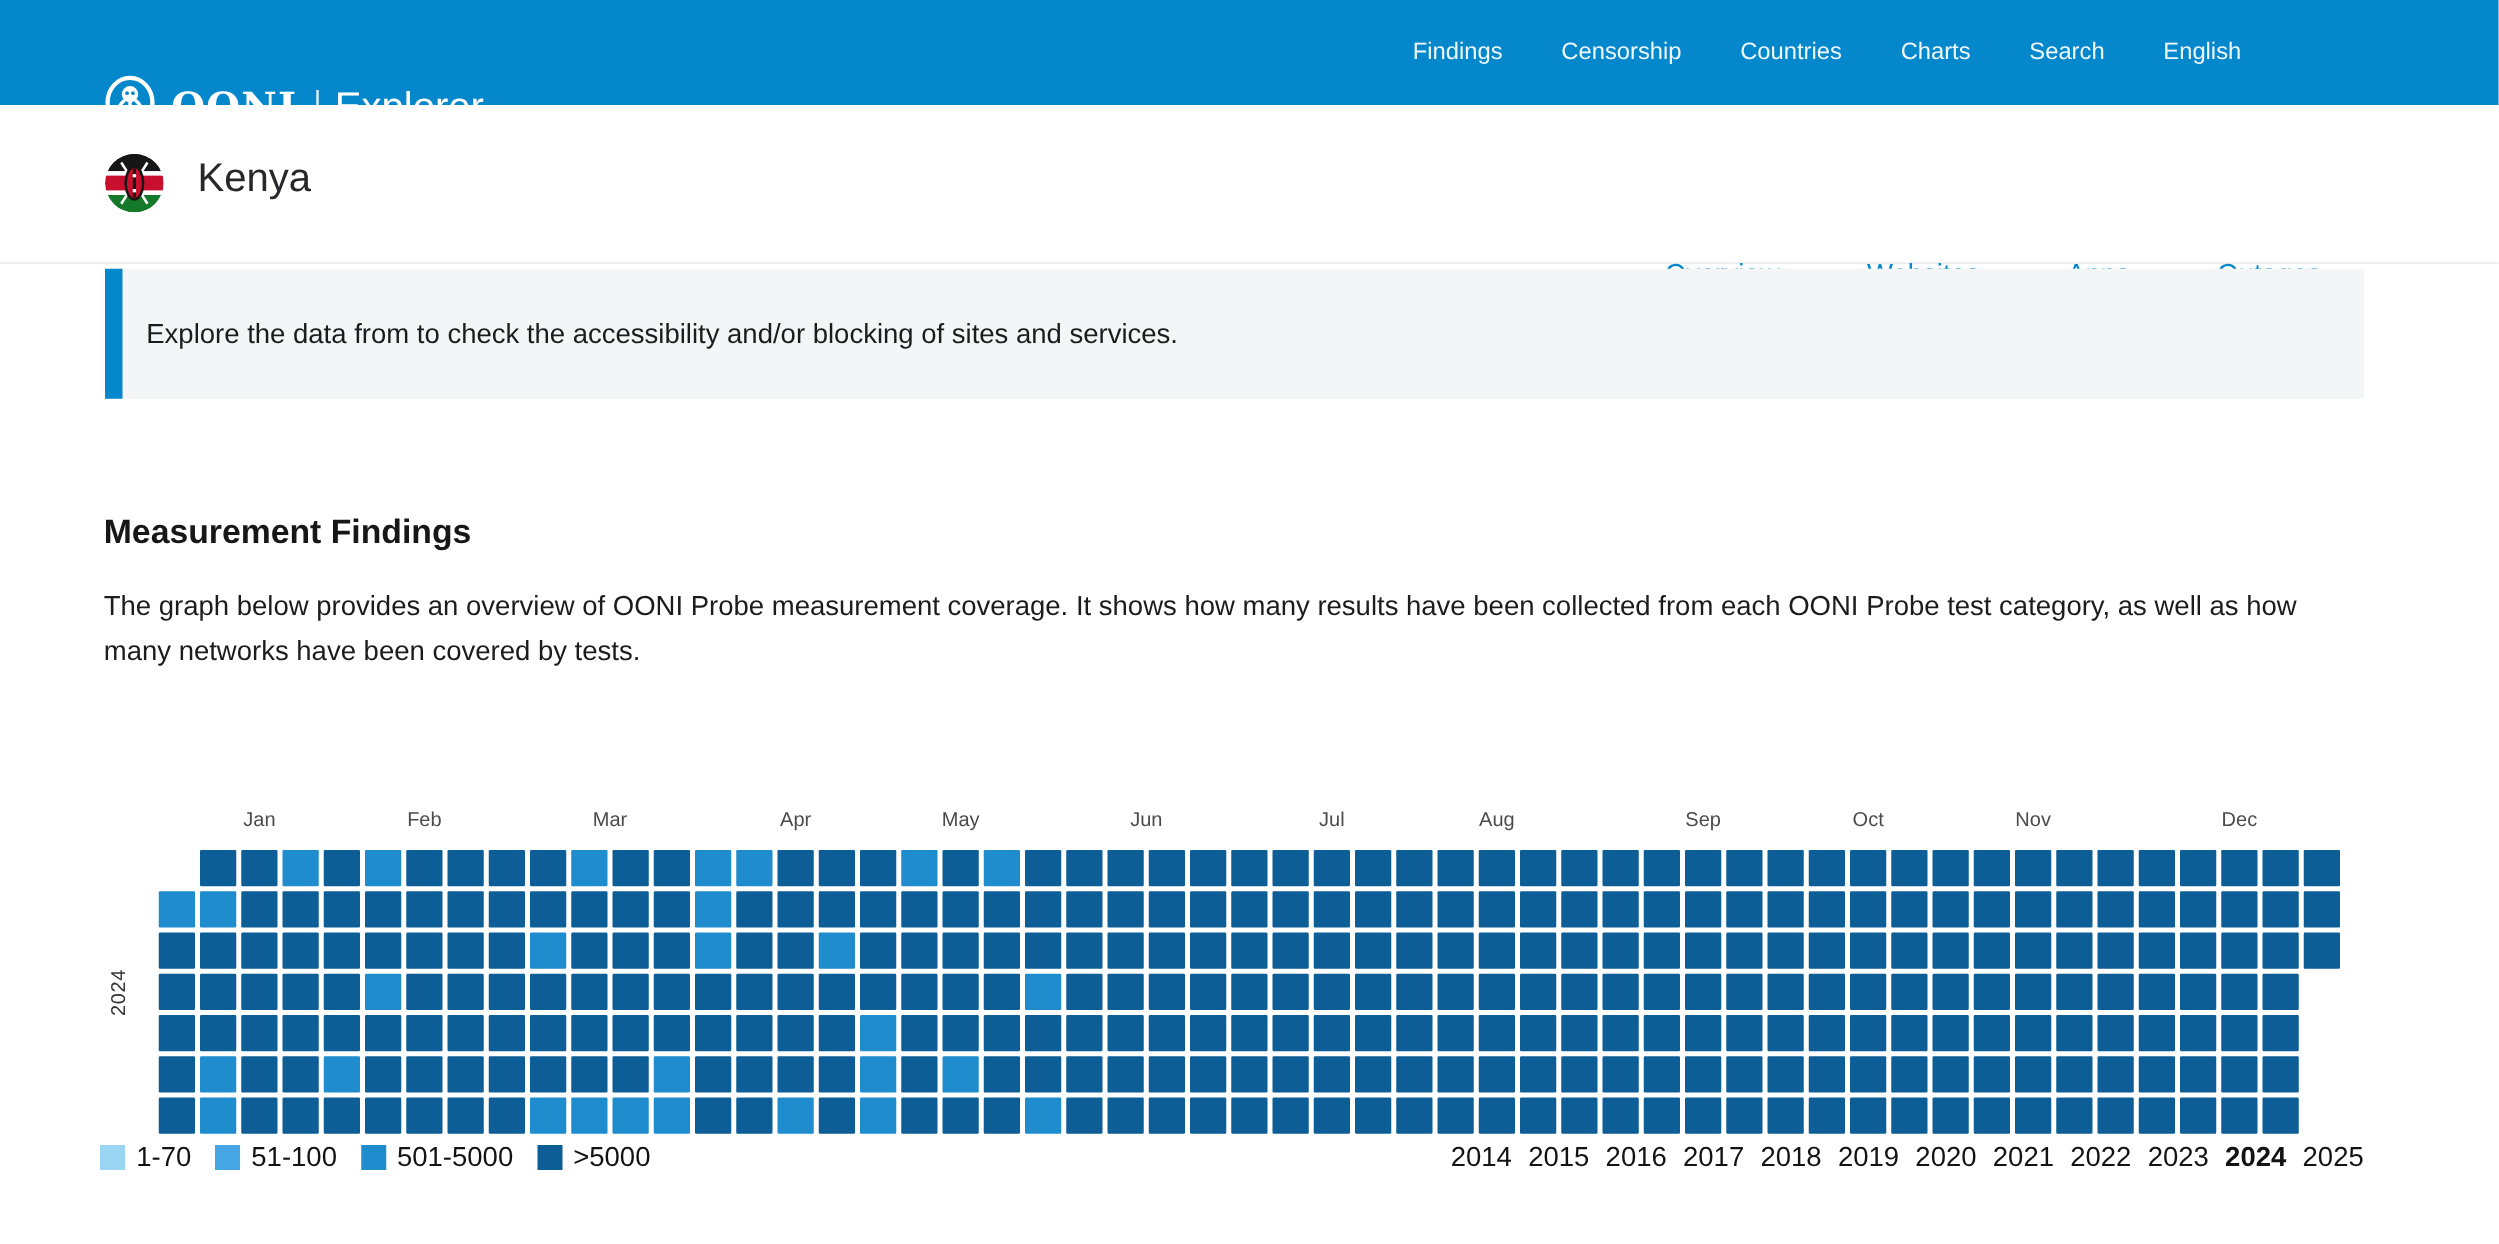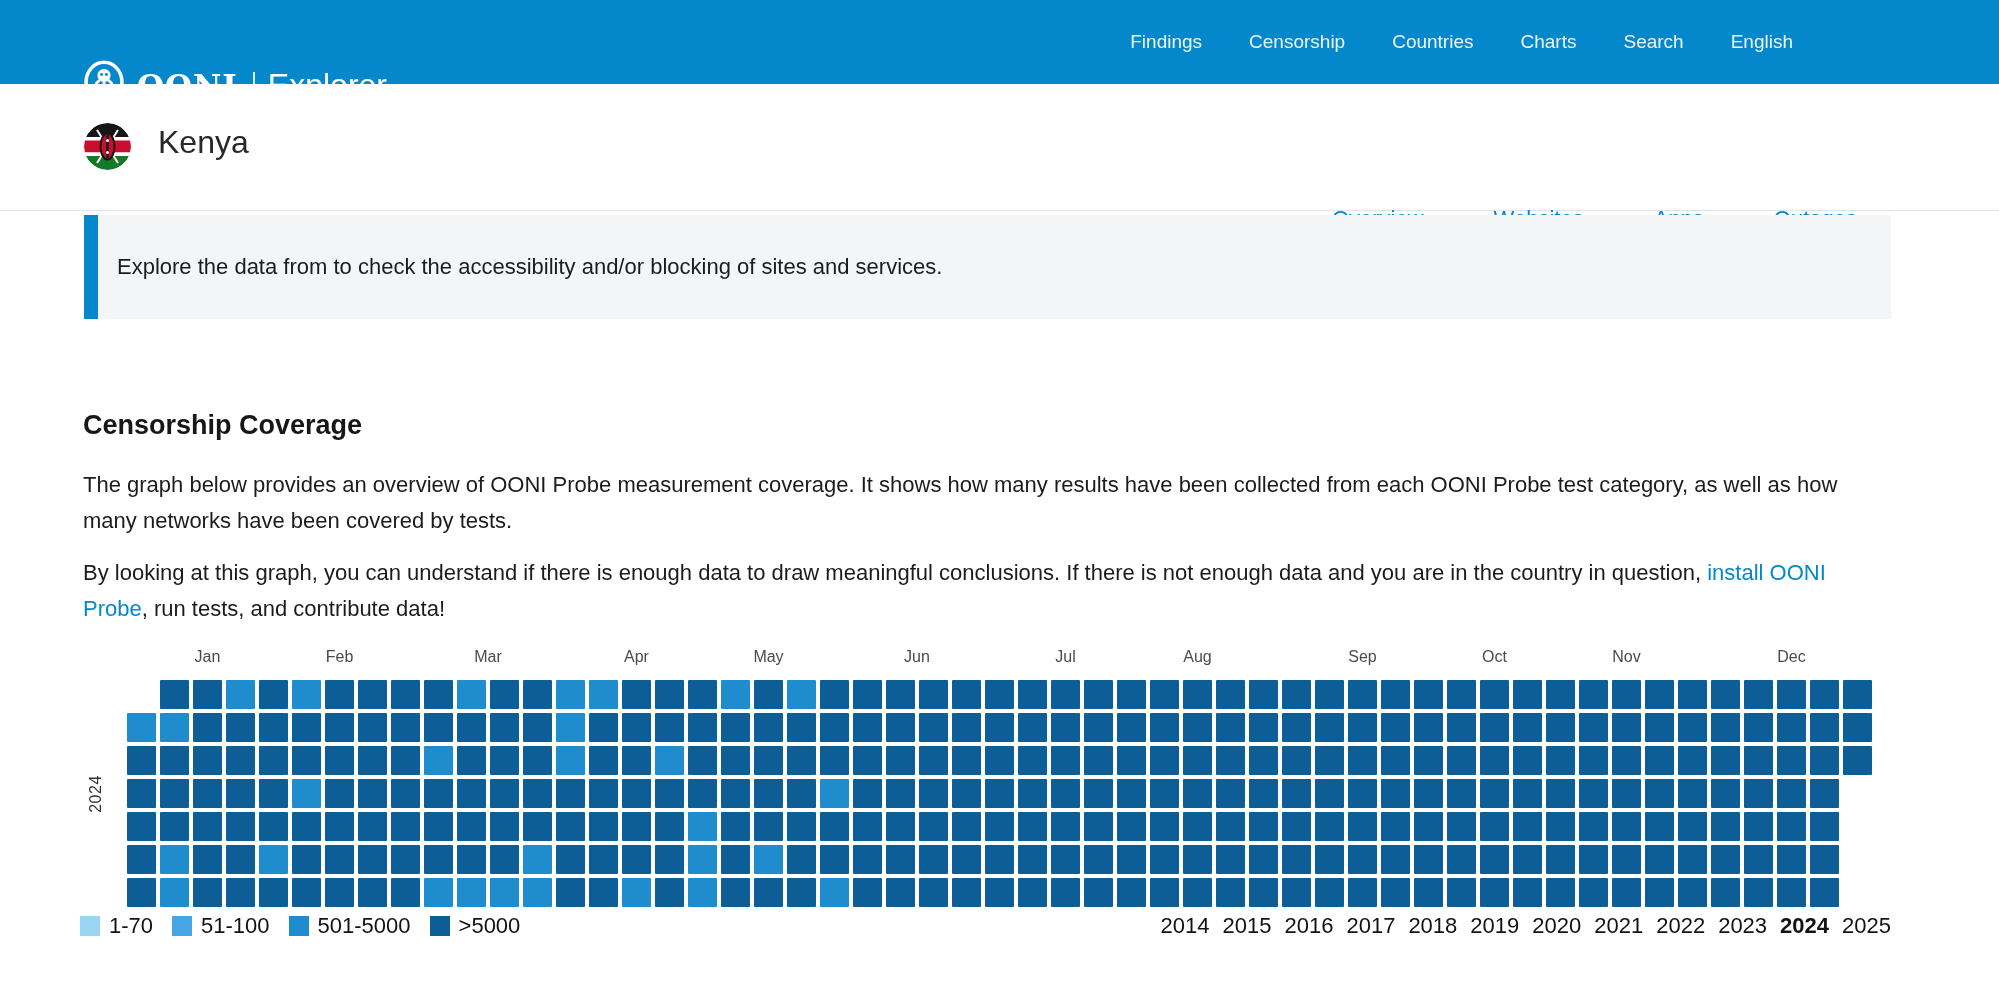--- a/index.html
+++ b/index.html
@@ -136,23 +136,22 @@
     <span>or</span>
     <a>Twitter</a>
   </div>
 </section>
 
 <aside class="summary-box">
   <p>Explore the data from to check the accessibility and/or blocking of sites and services.</p>
 </aside>
 
 <section class="coverage">
-  <h2>Censorship Coverage</h2>
+  <h2>Measurement Findings</h2>
   <p>The graph below provides an overview of OONI Probe measurement coverage. It shows how many results have been collected from each OONI Probe test category, as well as how many networks have been covered by tests.</p>
-  <p><span>By looking at this graph, you can understand if there is enough data to draw meaningful conclusions. If there is not enough data and you are in the country in question,</span> <a>install OONI Probe</a><span>, run tests, and contribute data!</span></p>
 </section>
 
 <div class="heatmap">
   <div class="hm-months">
       <span style="left: 80.5px;">Jan</span>
       <span style="left: 212.5px;">Feb</span>
       <span style="left: 361px;">Mar</span>
       <span style="left: 509.5px;">Apr</span>
       <span style="left: 641.5px;">May</span>
       <span style="left: 790px;">Jun</span>

